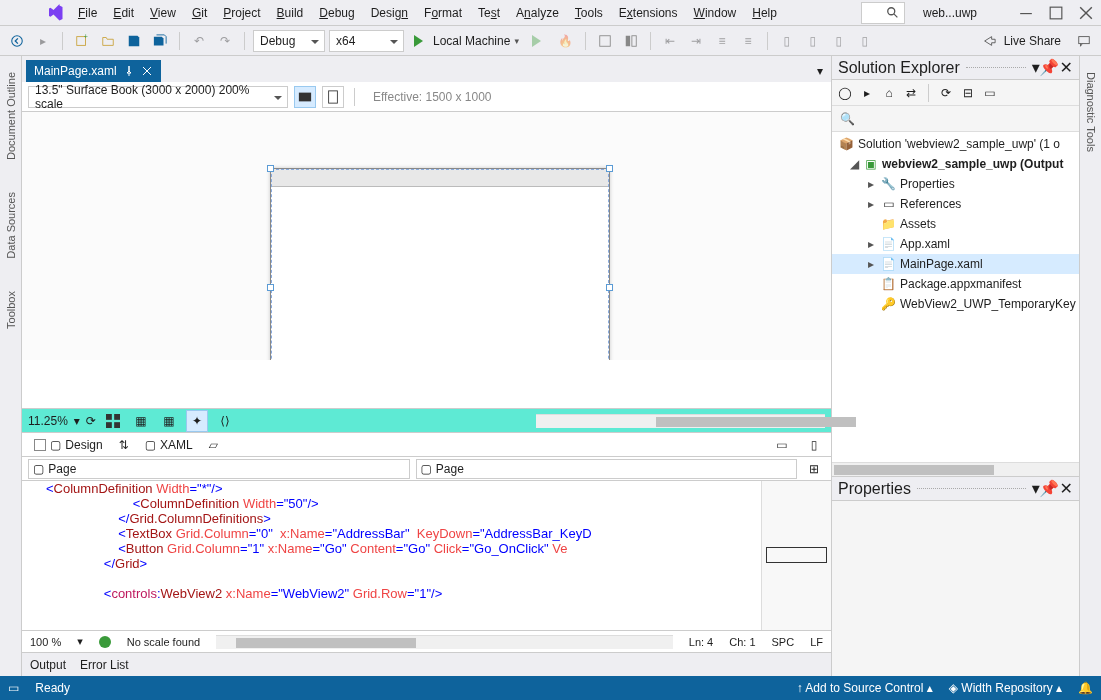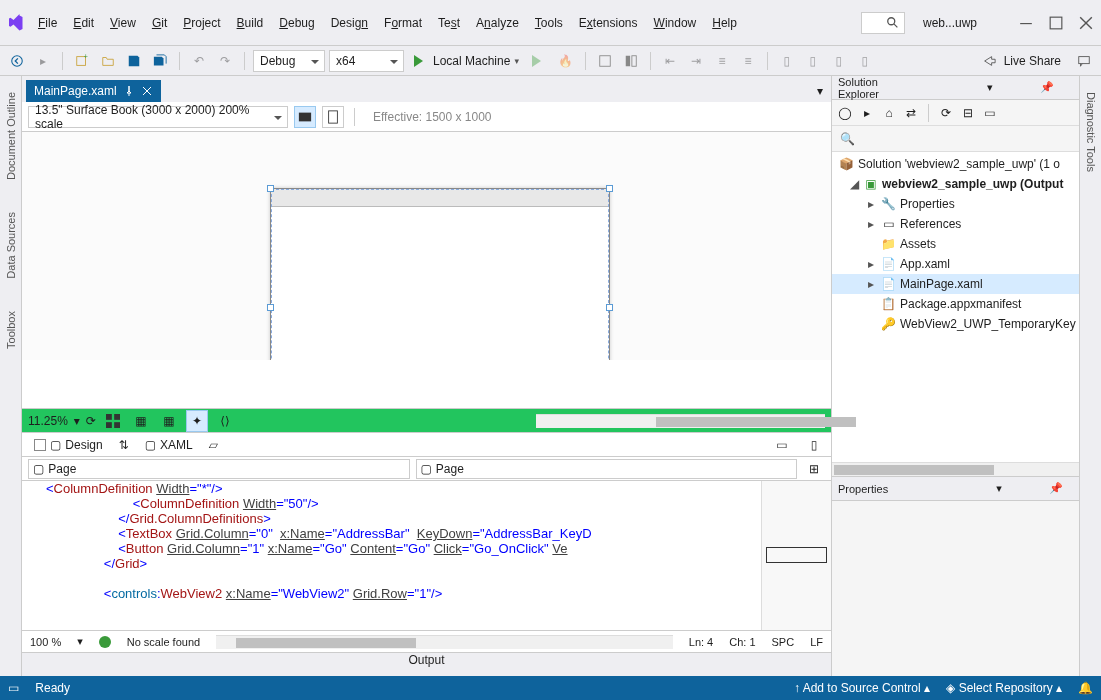--- a/index.html
+++ b/index.html
@@ -1,17 +1,17 @@
 <!DOCTYPE html>
 <html><head>
 <meta charset="utf-8">
 <style>
 * { margin: 0; padding: 0; box-sizing: border-box; font-family: "Segoe UI", sans-serif; }
 body { width: 1101px; height: 700px; overflow: hidden; background: #fff; font-size: 12px; color: #1e1e1e; display: flex; flex-direction: column; }
-.titlebar { height: 46px; background: #eeeef2; display: flex; align-items: center; border-bottom: 1px solid #ccc; }
+.titlebar { height: 26px; background: #eeeef2; display: flex; align-items: center; border-bottom: 1px solid #ccc; padding-left: 40px; }
 .vs-logo { width: 30px; height: 30px; display: flex; align-items: center; justify-content: center; }
 .vs-logo svg { width: 18px; height: 18px; }
 .menu { display: flex; align-items: center; flex: 1; }
 .menu-item { padding: 4px 8px; cursor: default; }
 .menu-item .u { text-decoration: underline; }
 .title-search { width: 44px; height: 22px; border: 1px solid #ccc; background: #fff; margin-right: 6px; display: flex; align-items: center; justify-content: flex-end; padding-right: 4px; }
 .sol-label { padding: 0 12px; min-width: 100px; }
 .winbtns { display: flex; }
 .winbtn { width: 30px; height: 28px; display: flex; align-items: center; justify-content: center; fill: #555; }
 .toolbar { height: 30px; background: #eeeef2; display: flex; align-items: center; border-bottom: 1px solid #ccc; padding: 0 6px; gap: 4px; }
@@ -35,52 +35,52 @@
 .designer-toolbar { height: 30px; border-bottom: 1px solid #ccc; display: flex; align-items: center; padding: 0 6px; gap: 6px; background: #fff; }
 .designer-toolbar .combo { flex: 0 0 260px; }
 .viewbtn { width: 22px; height: 22px; border: 1px solid #ccc; display: flex; align-items: center; justify-content: center; }
 .viewbtn.active { background: #d6ebff; border-color: #99c9ef; }
 .eff { color: #888; font-size: 12px; margin-left: 8px; }
 .canvas-area { flex: 1; background: linear-gradient(#fbfbfb,#fbfbfb); position: relative; overflow: hidden; }
 .artboard { position: absolute; left: 248px; top: 56px; width: 340px; height: 232px; border: 1px solid #888; box-shadow: 0 0 4px rgba(0,0,0,.2); background: #fff; }
 .artboard .top { height: 18px; background: #e8e8e8; border-bottom: 1px solid #bbb; }
 .artboard .grid-wrap { position: absolute; inset: 0; border: 1px dashed #88aadd; }
 .handle { position: absolute; width: 7px; height: 7px; background: #fff; border: 1px solid #5b9bd5; }
-.zoom-row { height: 24px; border-top: 1px solid #ccc; display: flex; align-items: center; padding: 0 6px; gap: 6px; font-size: 12px; background: #22c55e; margin-top: 48px; }
+.zoom-row { height: 24px; border-top: 1px solid #ccc; display: flex; align-items: center; padding: 0 6px; gap: 6px; font-size: 12px; background: #5eead4; margin-top: 48px; }
 .split-row { height: 24px; border-top: 1px solid #ccc; display: flex; align-items: center; gap: 10px; padding: 0 6px; background: #fff; }
 .split-tab { display: flex; align-items: center; gap: 4px; padding: 2px 6px; font-size: 12px; }
 .split-tab.active::before { content: ''; width: 10px; height: 10px; background: #fff; border: 1px solid #888; }
 .crumb-row { height: 24px; border-top: 1px solid #ccc; display: flex; align-items: center; padding: 0 6px; background: #fff; gap: 6px; }
 .crumb { flex: 1; height: 20px; border: 1px solid #ccc; display: flex; align-items: center; padding: 0 4px; font-size: 12px; gap: 4px; }
 .code-area { flex: 0 0 150px; display: flex; border-top: 1px solid #ccc; font-family: Consolas, monospace; font-size: 13px; background: #fff; position: relative; }
 .ln { width: 56px; text-align: right; color: #2b91af; padding-right: 8px; background: #fff; border-right: 1px solid #eee; }
 .code { flex: 1; white-space: pre; overflow: hidden; background: #fff; padding-left: 24px; }
 .c-tag { color: #a31515; }
-.c-attr { color: #404040; text-decoration: underline; }
+.c-attr { color: #ef4444; }
 .c-str { color: #0000ff; }
 .c-punc { color: #0000ff; }
-.c-ns { color: #0369a1; }
+.c-ns { color: #be185d; }
 .minimap { width: 70px; border-left: 1px solid #ddd; background: #f8f8f8; position: relative; }
 .minimap .box { position: absolute; left: 4px; right: 4px; top: 66px; height: 16px; border: 1px solid #333; }
 .status-editor { height: 22px; border-top: 1px solid #ccc; display: flex; align-items: center; padding: 0 8px; font-size: 11px; gap: 16px; background: #fff; }
 .status-editor .ok { width: 12px; height: 12px; border-radius: 50%; background: #3a9a3a; display: inline-block; }
 .right-panel { width: 248px; background: #f5f5f5; border-left: 1px solid #ccc; display: flex; flex-direction: column; }
-.panel-title { height: 24px; background: #eeeef2; display: flex; align-items: center; padding: 0 6px; font-size: 11px; border-bottom: 1px solid #ccc; justify-content: space-between; gap: 48px; }
+.panel-title { height: 24px; background: #eeeef2; display: flex; align-items: center; padding: 0 6px; font-size: 16px; border-bottom: 1px solid #ccc; justify-content: space-between; }
 .panel-title .dots { flex: 1; border-bottom: 1px dotted #aaa; margin: 0 6px; height: 1px; }
 .panel-tools { height: 26px; display: flex; align-items: center; padding: 0 4px; gap: 4px; border-bottom: 1px solid #ddd; }
 .panel-tools .ic { width: 18px; height: 18px; display: flex; align-items: center; justify-content: center; }
 .panel-search { height: 26px; border-bottom: 1px solid #ddd; display: flex; align-items: center; padding: 0 4px; }
 .panel-search input { flex: 1; border: 1px solid #ccc; height: 20px; font-size: 11px; padding: 0 4px; }
 .tree { flex: 1; overflow: auto; font-size: 12px; padding: 2px 0; background: #fff; }
 .tree-row { display: flex; align-items: center; height: 20px; padding-left: 8px; gap: 4px; white-space: nowrap; }
 .tree-row.sel { background: #d6ebff; }
 .tree-row .arrow { width: 10px; display: inline-block; color: #555; }
 .tree-row .ic { width: 14px; height: 14px; display: inline-flex; align-items: center; justify-content: center; }
 .props { height: 200px; border-top: 1px solid #ccc; background: #f5f5f5; display: flex; flex-direction: column; }
-.bottom-tabs { height: 24px; background: #eeeef2; border-top: 1px solid #ccc; display: flex; align-items: center; padding: 0 8px; gap: 14px; font-size: 12px; flex-direction: column; }
+.bottom-tabs { height: 24px; background: #eeeef2; border-top: 1px solid #ccc; display: flex; align-items: center; padding: 0 8px; gap: 14px; font-size: 12px; }
 .statusbar { height: 24px; background: #0e639c; color: #fff; display: flex; align-items: center; padding: 0 8px; font-size: 12px; gap: 16px; }
 .statusbar .right { margin-left: auto; display: flex; gap: 16px; align-items: center; }
 .scrollbar-h { height: 14px; background: #f0f0f0; border-top: 1px solid #ddd; position: relative; }
 .scrollbar-h .thumb { position: absolute; height: 10px; top: 2px; background: #c0c0c0; }
 svg { width: 14px; height: 14px; }
 .live-share { margin-left: auto; display: flex; align-items: center; gap: 8px; padding: 0 8px; }
 </style>
 </head>
 <body>
 
@@ -427,16 +427,16 @@
   <div class="gutter-right">
     <div class="tab">Diagnostic Tools</div>
   </div>
 </div>
 
 <div class="statusbar">
   <span>▭</span>
   <span>Ready</span>
   <div class="right">
     <span>↑ <span>Add to Source Control</span> ▴</span>
-    <span>◈ <span>Select Repository</span> ▴</span>
+    <span>◈ <span>Width Repository</span> ▴</span>
     <span>🔔</span>
   </div>
 </div>
 
 </body></html>

